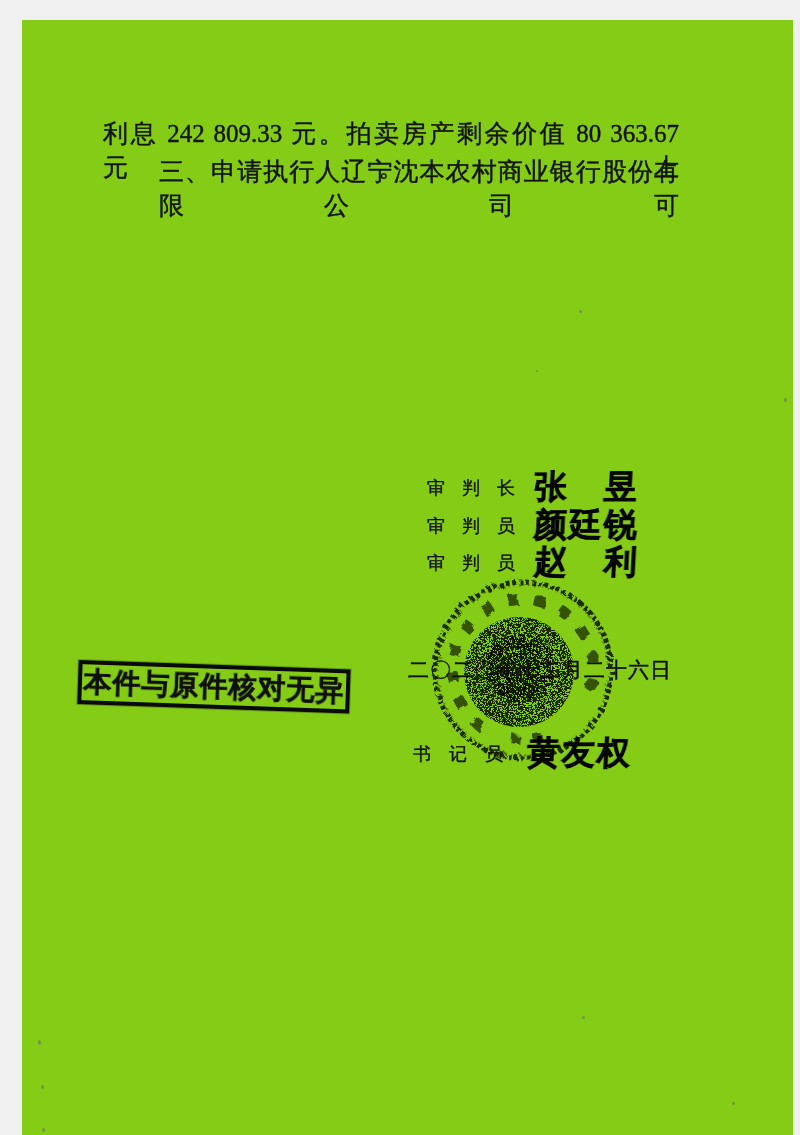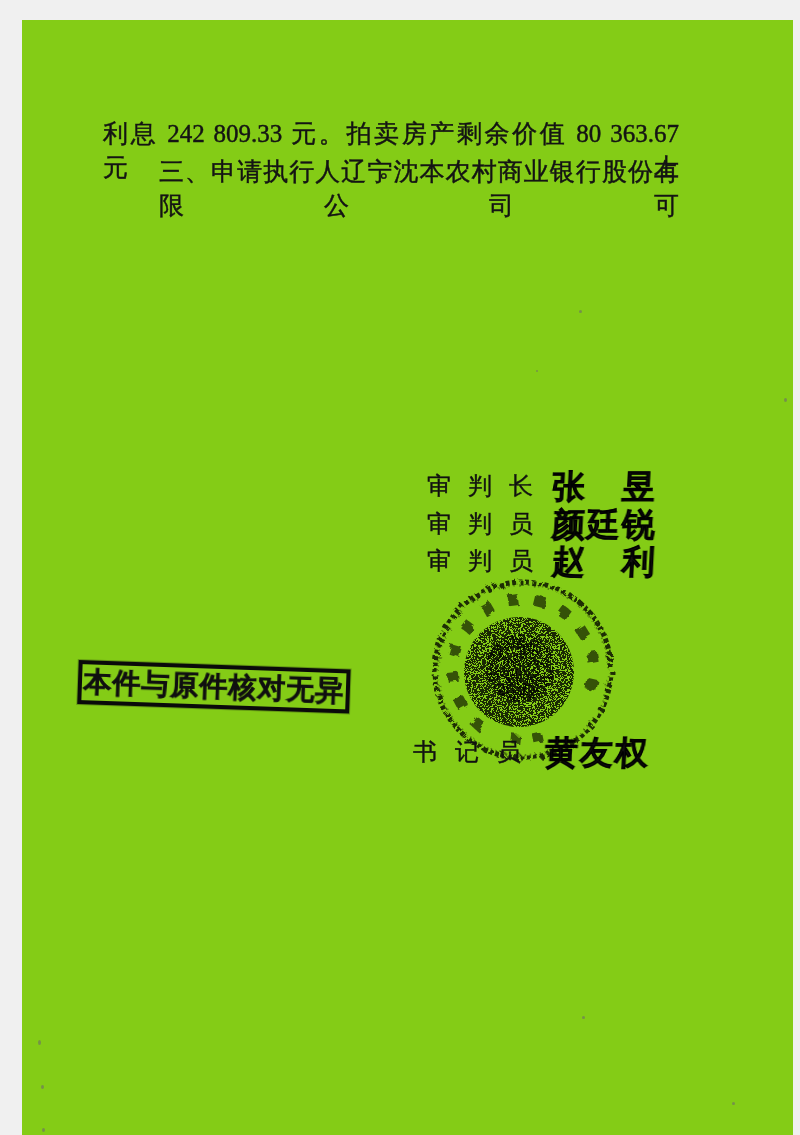--- a/index.html
+++ b/index.html
@@ -44,21 +44,21 @@
   
   .sig-row {
     position: absolute;
     left: 405px;
     height: 40px;
     white-space: nowrap;
     color: #111;
     z-index: 2;
   }
   .sig-title {
-    font-size: 24px;
+    font-size: 18px;
     letter-spacing: 17px;
     -webkit-text-stroke: 0.4px #111;
     filter: blur(0.25px);
     vertical-align: baseline;
     text-align: center;
   }
   .sig-name {
     font-size: 33px;
     font-weight: 900;
     letter-spacing: 2px;
@@ -181,20 +181,21 @@
       <rect x="-5" y="-76" width="10" height="11" fill="#000" transform="rotate(14)"></rect>
       <rect x="-5" y="-76" width="10" height="11" fill="#000" transform="rotate(36)"></rect>
       <rect x="-5" y="-76" width="10" height="11" fill="#000" transform="rotate(58)"></rect>
       <rect x="-5" y="-76" width="10" height="11" fill="#000" transform="rotate(80)"></rect>
       <rect x="-5" y="-76" width="10" height="11" fill="#000" transform="rotate(102)"></rect>
       <rect x="-4" y="-74" width="8" height="9" fill="#000" transform="rotate(168)"></rect>
       <rect x="-4" y="-74" width="8" height="9" fill="#000" transform="rotate(186)"></rect>
     </g>
   </svg>
 
+  <div class="date-line">二〇二〇年十二月二十六日</div>
 
   <div class="sig-row clerk-row">
     <span class="sig-title">书记员</span><span class="sig-name">黄友权</span>
   </div>
 
   <div class="verify-stamp">本件与原件核对无异</div>
 
   <div class="speck" style="left:557px; top:290px; width:3px; height:3px;"></div>
   <div class="speck" style="left:762px; top:378px; width:3px; height:4px;"></div>
   <div class="speck" style="left:560px; top:996px; width:3px; height:3px;"></div>

